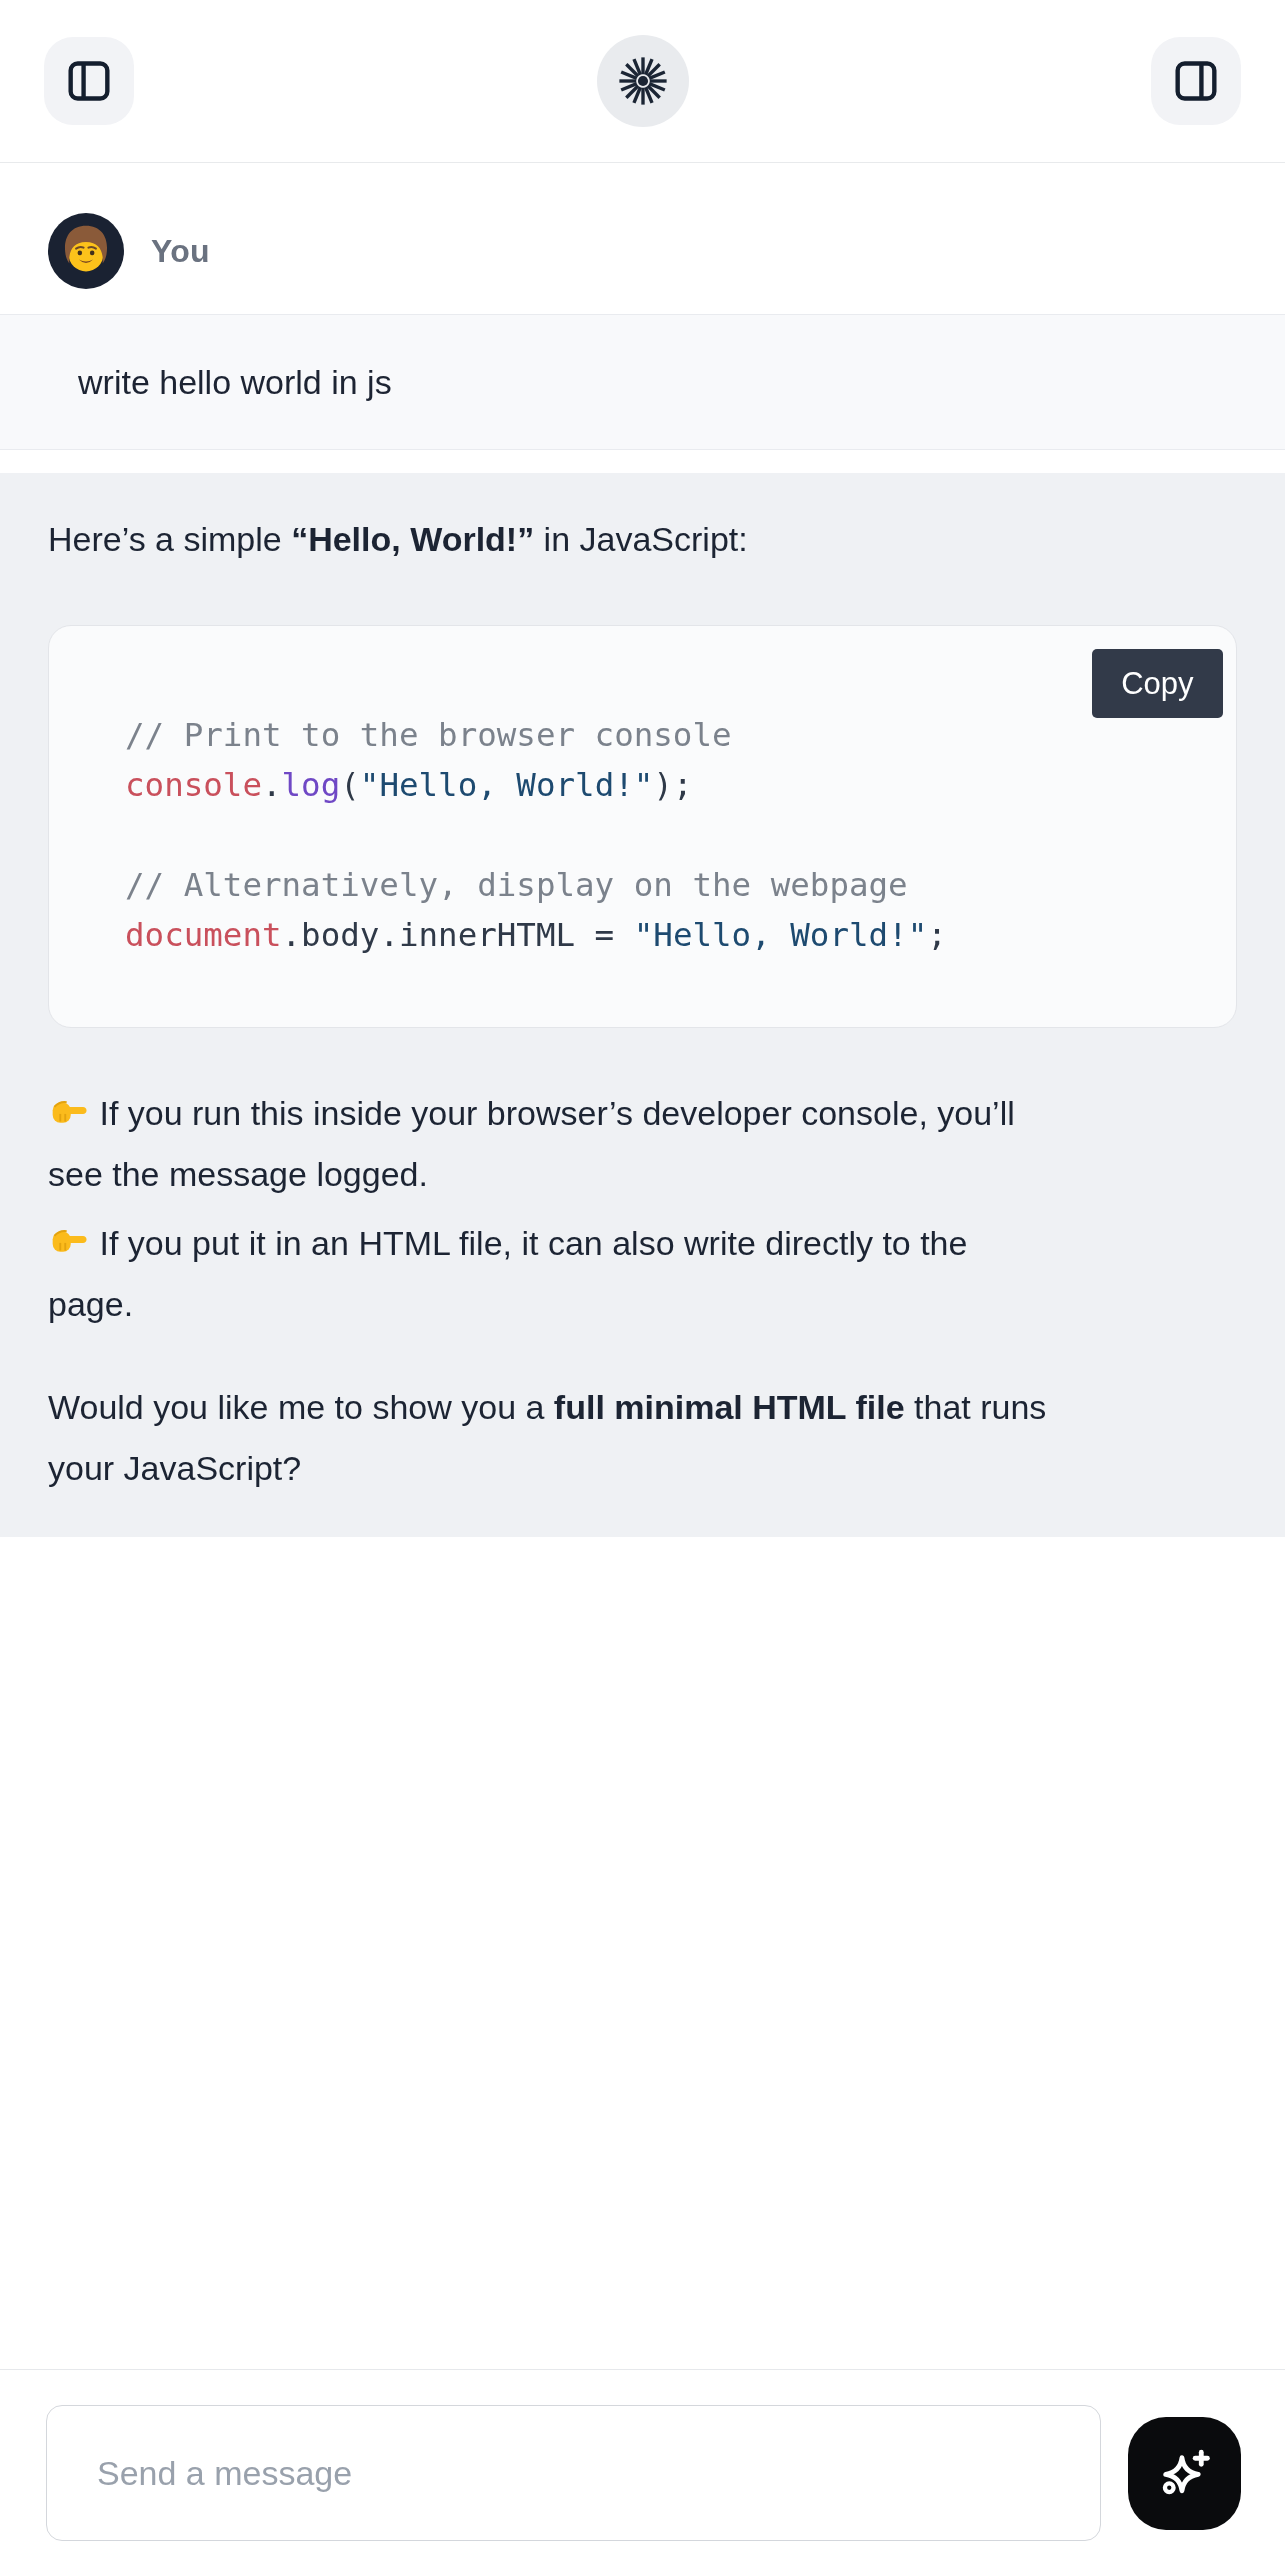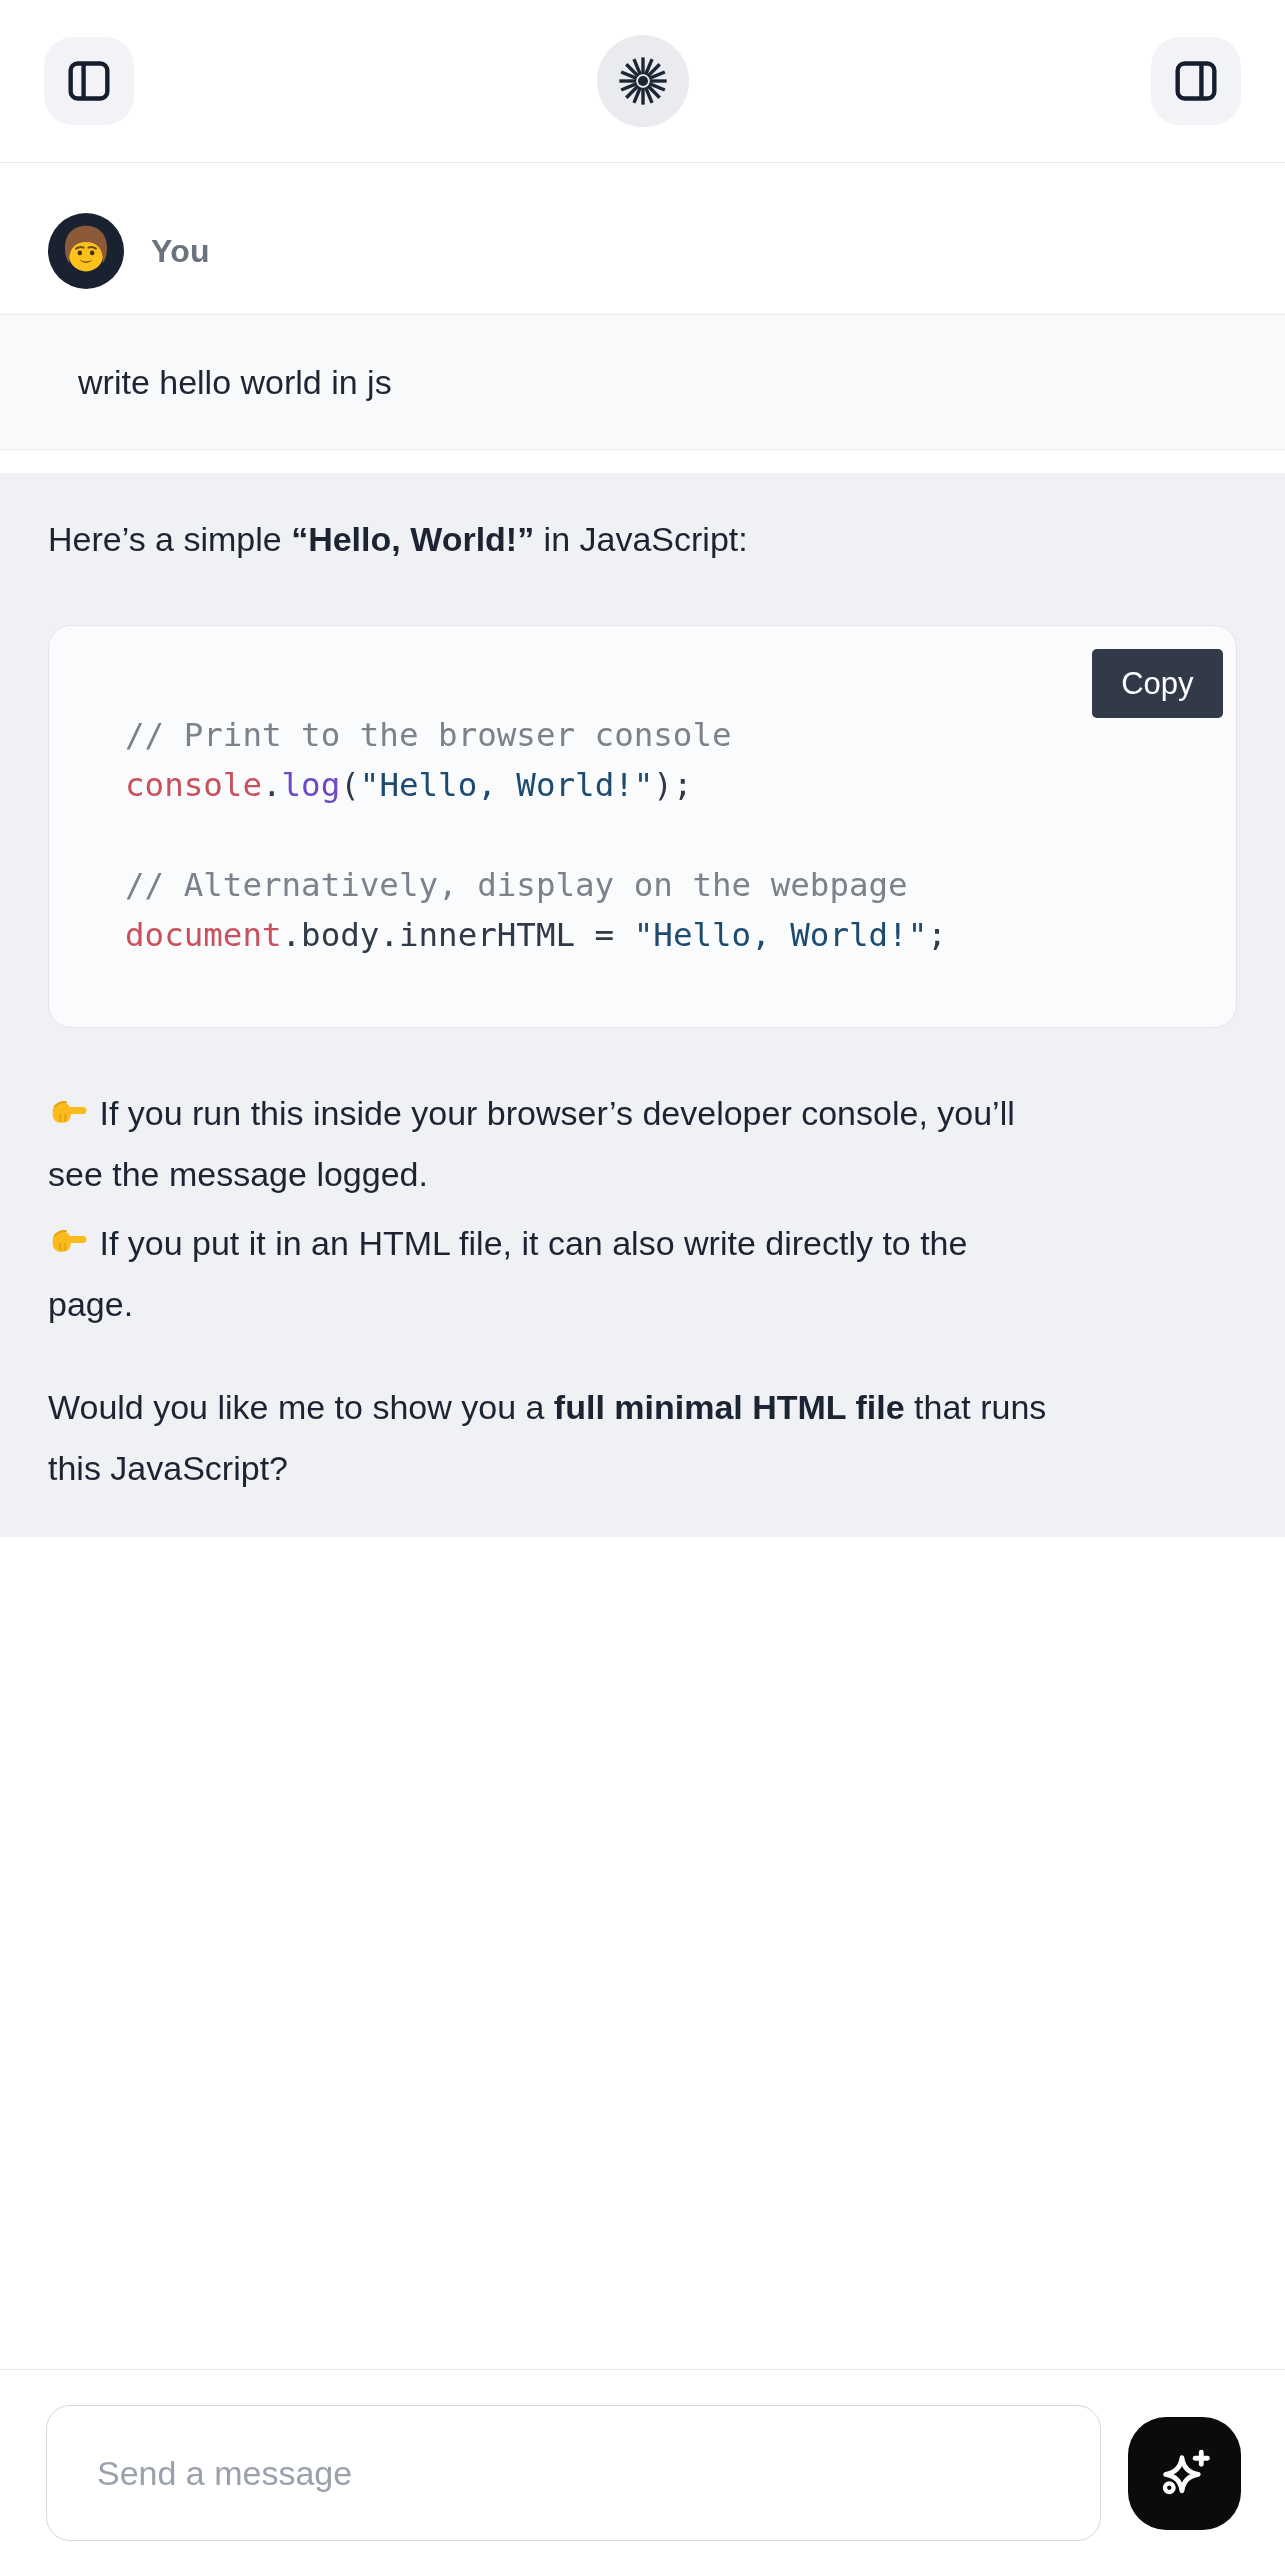--- a/index.html
+++ b/index.html
@@ -128,21 +128,21 @@
     background: #ffffff;
     border-top: 1.9px solid #e6e8eb;
     display: flex; align-items: center;
     padding: 0 44px 0 46px;
     gap: 27px;
   }
   .composer-input {
     flex: 1;
     height: 136px;
     border: 1.9px solid #d4d7dc;
-    border-radius: 24px;
+    border-radius: 16px;
     padding: 0 50px;
     font-family: "Liberation Sans", sans-serif;
     font-size: 34px;
     color: #1d2433;
     background: #ffffff;
     outline: none;
   }
   .composer-input::placeholder { color: #99a1ac; }
   .send-btn {
     width: 113px; height: 113px;
@@ -259,21 +259,21 @@
 <span class="tok-comment">// Alternatively, display on the webpage</span>
 <span class="tok-name">document</span><span class="tok-plain">.body.innerHTML = </span><span class="tok-string">"Hello, World!"</span><span class="tok-plain">;</span></code></pre>
     </div>
 
     <p class="para-after-card"><svg class="hand-icon" viewBox="0 0 44 44" width="42" height="42">
           <use href="#sym-hand"></use>
         </svg><span> If you run this inside your browser’s developer console, you’ll</span><br><span>see the message logged.</span></p>
     <p class="para-tight"><svg class="hand-icon" viewBox="0 0 44 44" width="42" height="42">
           <use href="#sym-hand"></use>
         </svg><span> If you put it in an HTML file, it can also write directly to the</span><br><span>page.</span></p>
-    <p class="para-question"><span>Would you like me to show you a </span><b>full minimal HTML file</b><span> that runs</span><br><span>this JavaScript?</span></p>
+    <p class="para-question"><span>Would you like me to show you a </span><b>full minimal HTML file</b><span> that runs</span><br><span>your JavaScript?</span></p>
   </div>
 
 </main>
 
 <footer class="composer-bar">
   <input class="composer-input" type="text" placeholder="Send a message" style="">
   <button class="send-btn">
     <svg class="sparkle-svg" viewBox="0 0 64 64" width="61" height="61">
         <use href="#sym-sparkle"></use>
       </svg>

